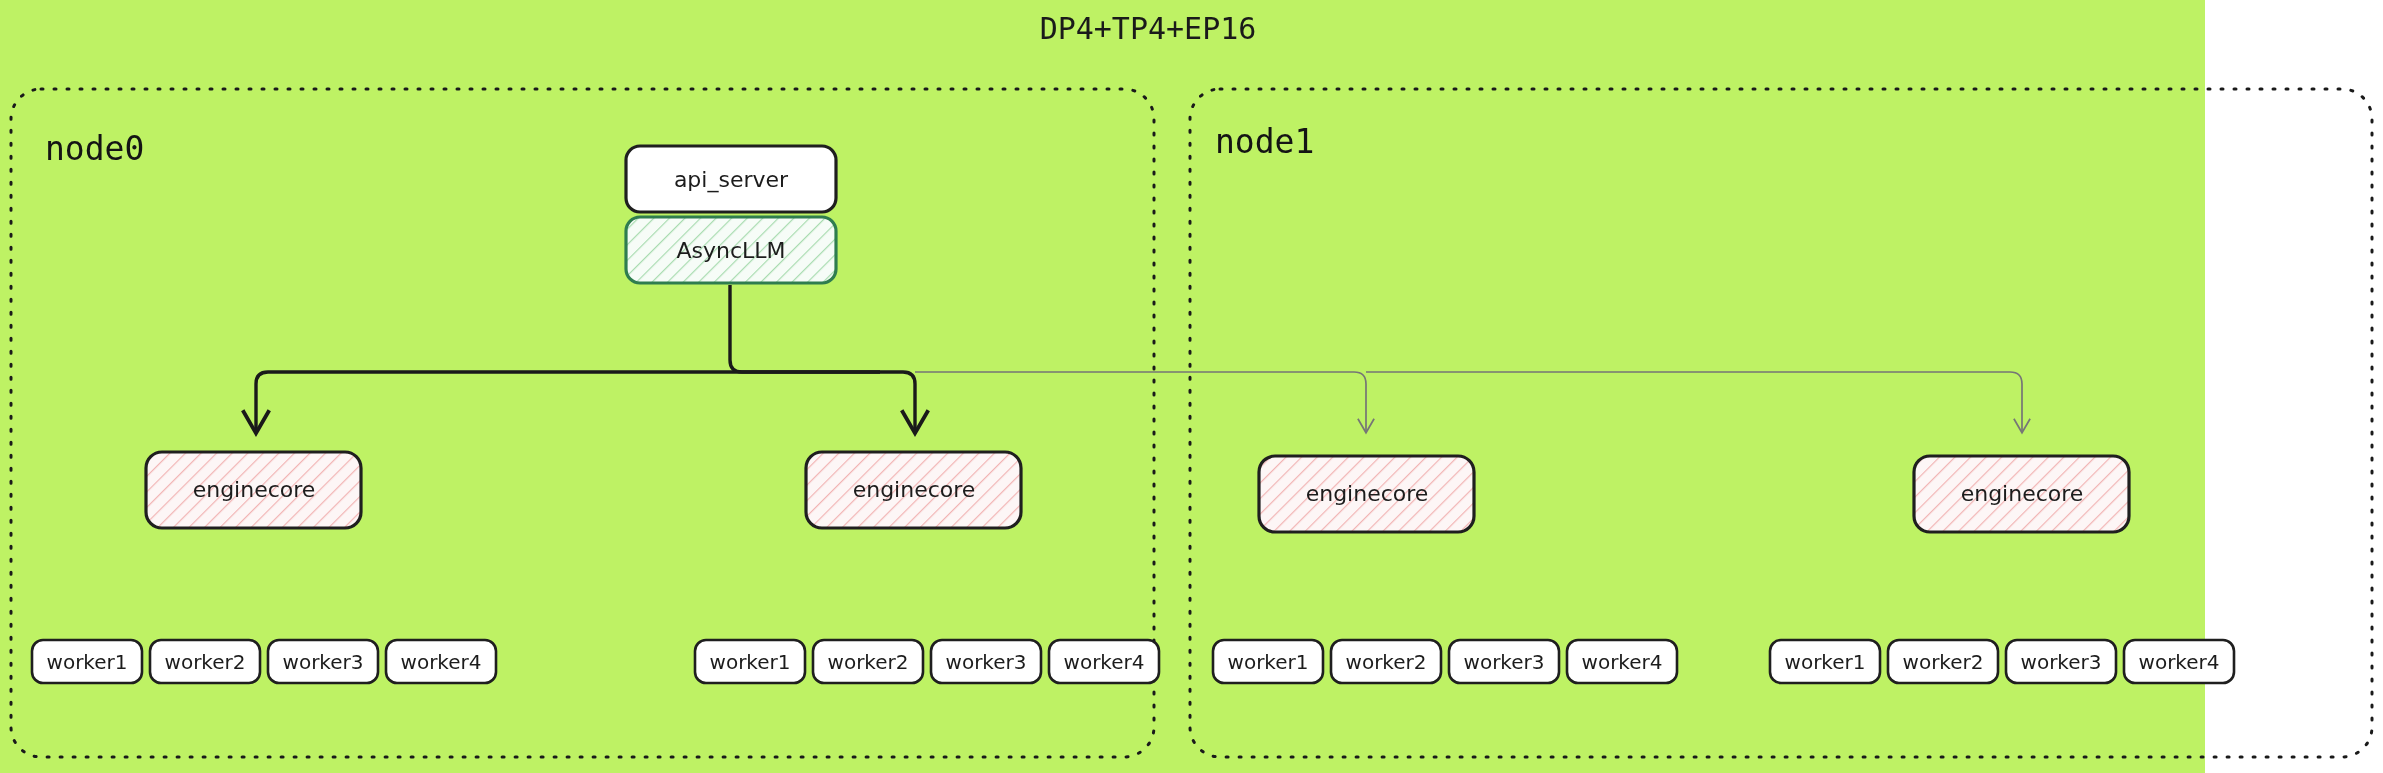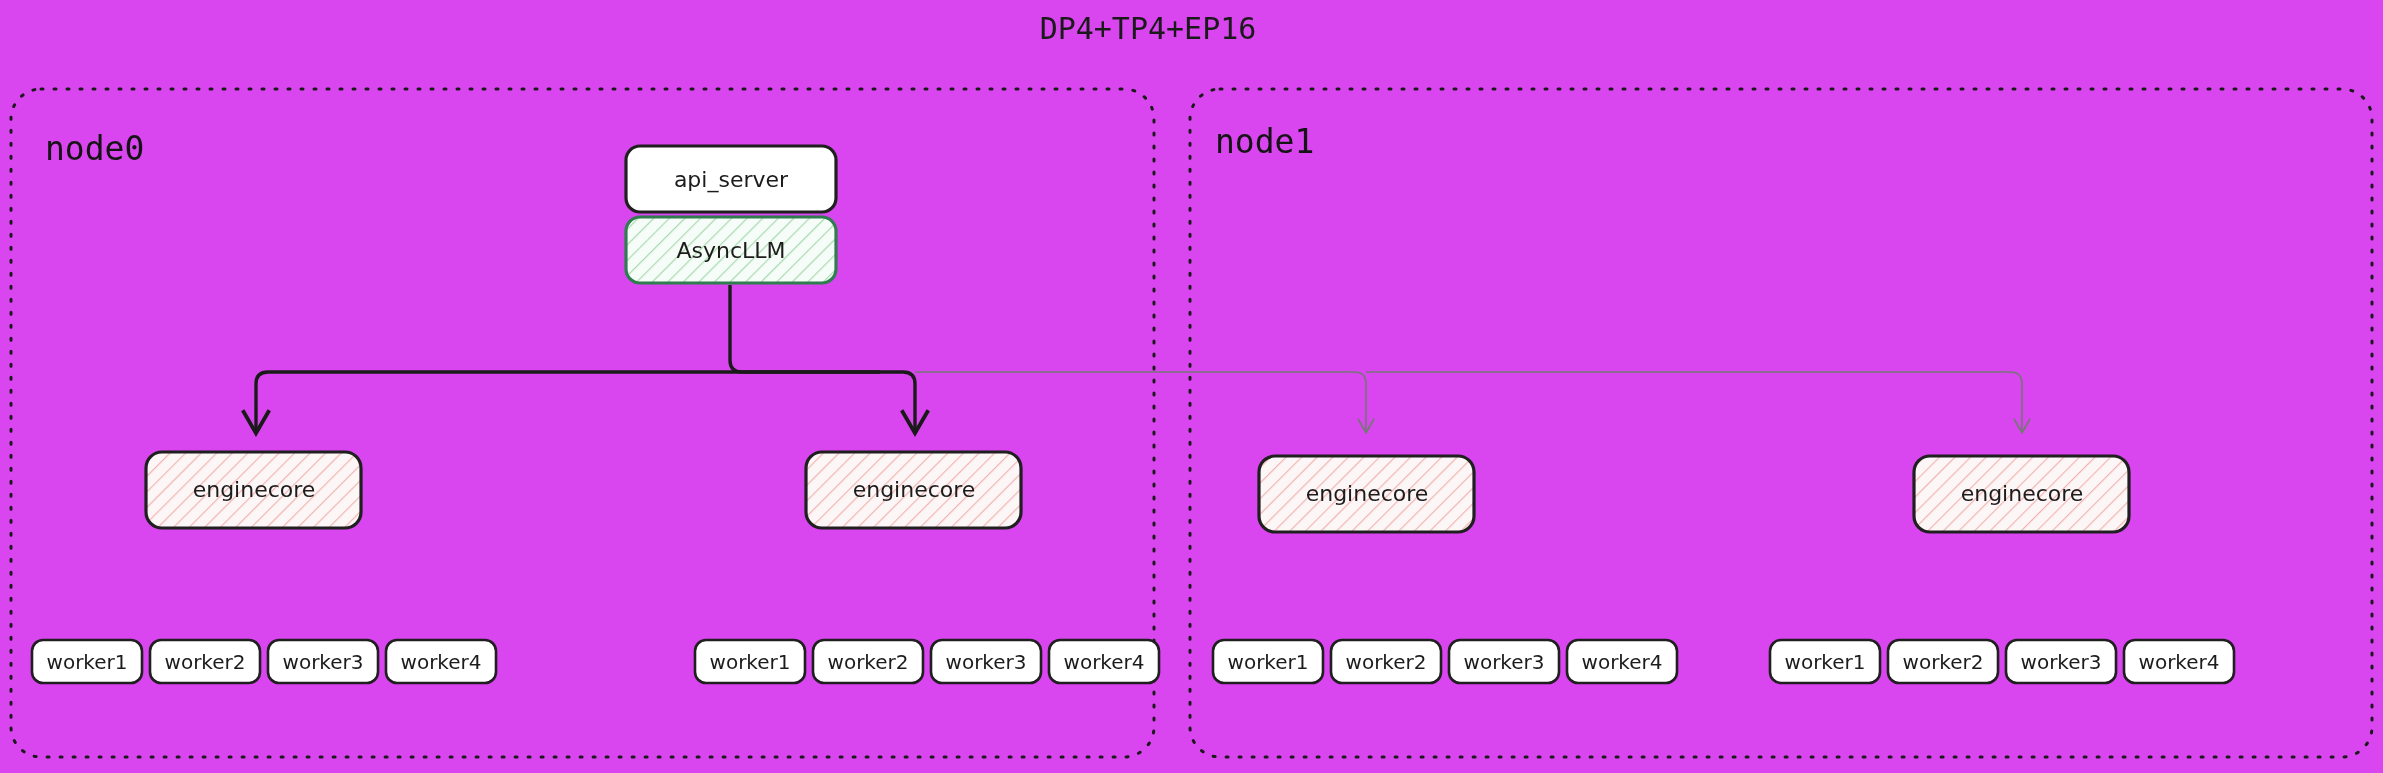--- a/index.html
+++ b/index.html
@@ -8,23 +8,23 @@
     background: #ffffff;
   }
   body {
     width: 2383px;
     height: 773px;
     font-family: "DejaVu Sans", sans-serif;
     overflow: hidden;
   }
   #stage {
     position: relative;
-    width: 2383px;
+    width: 2205px;
     height: 773px;
-    background: #d946ef;
+    background: #bef264;
   }
   svg#diagram {
     position: absolute;
     top: 0;
     left: 0;
     width: 2383px;
     height: 773px;
     display: block;
   }
   .title-text {

